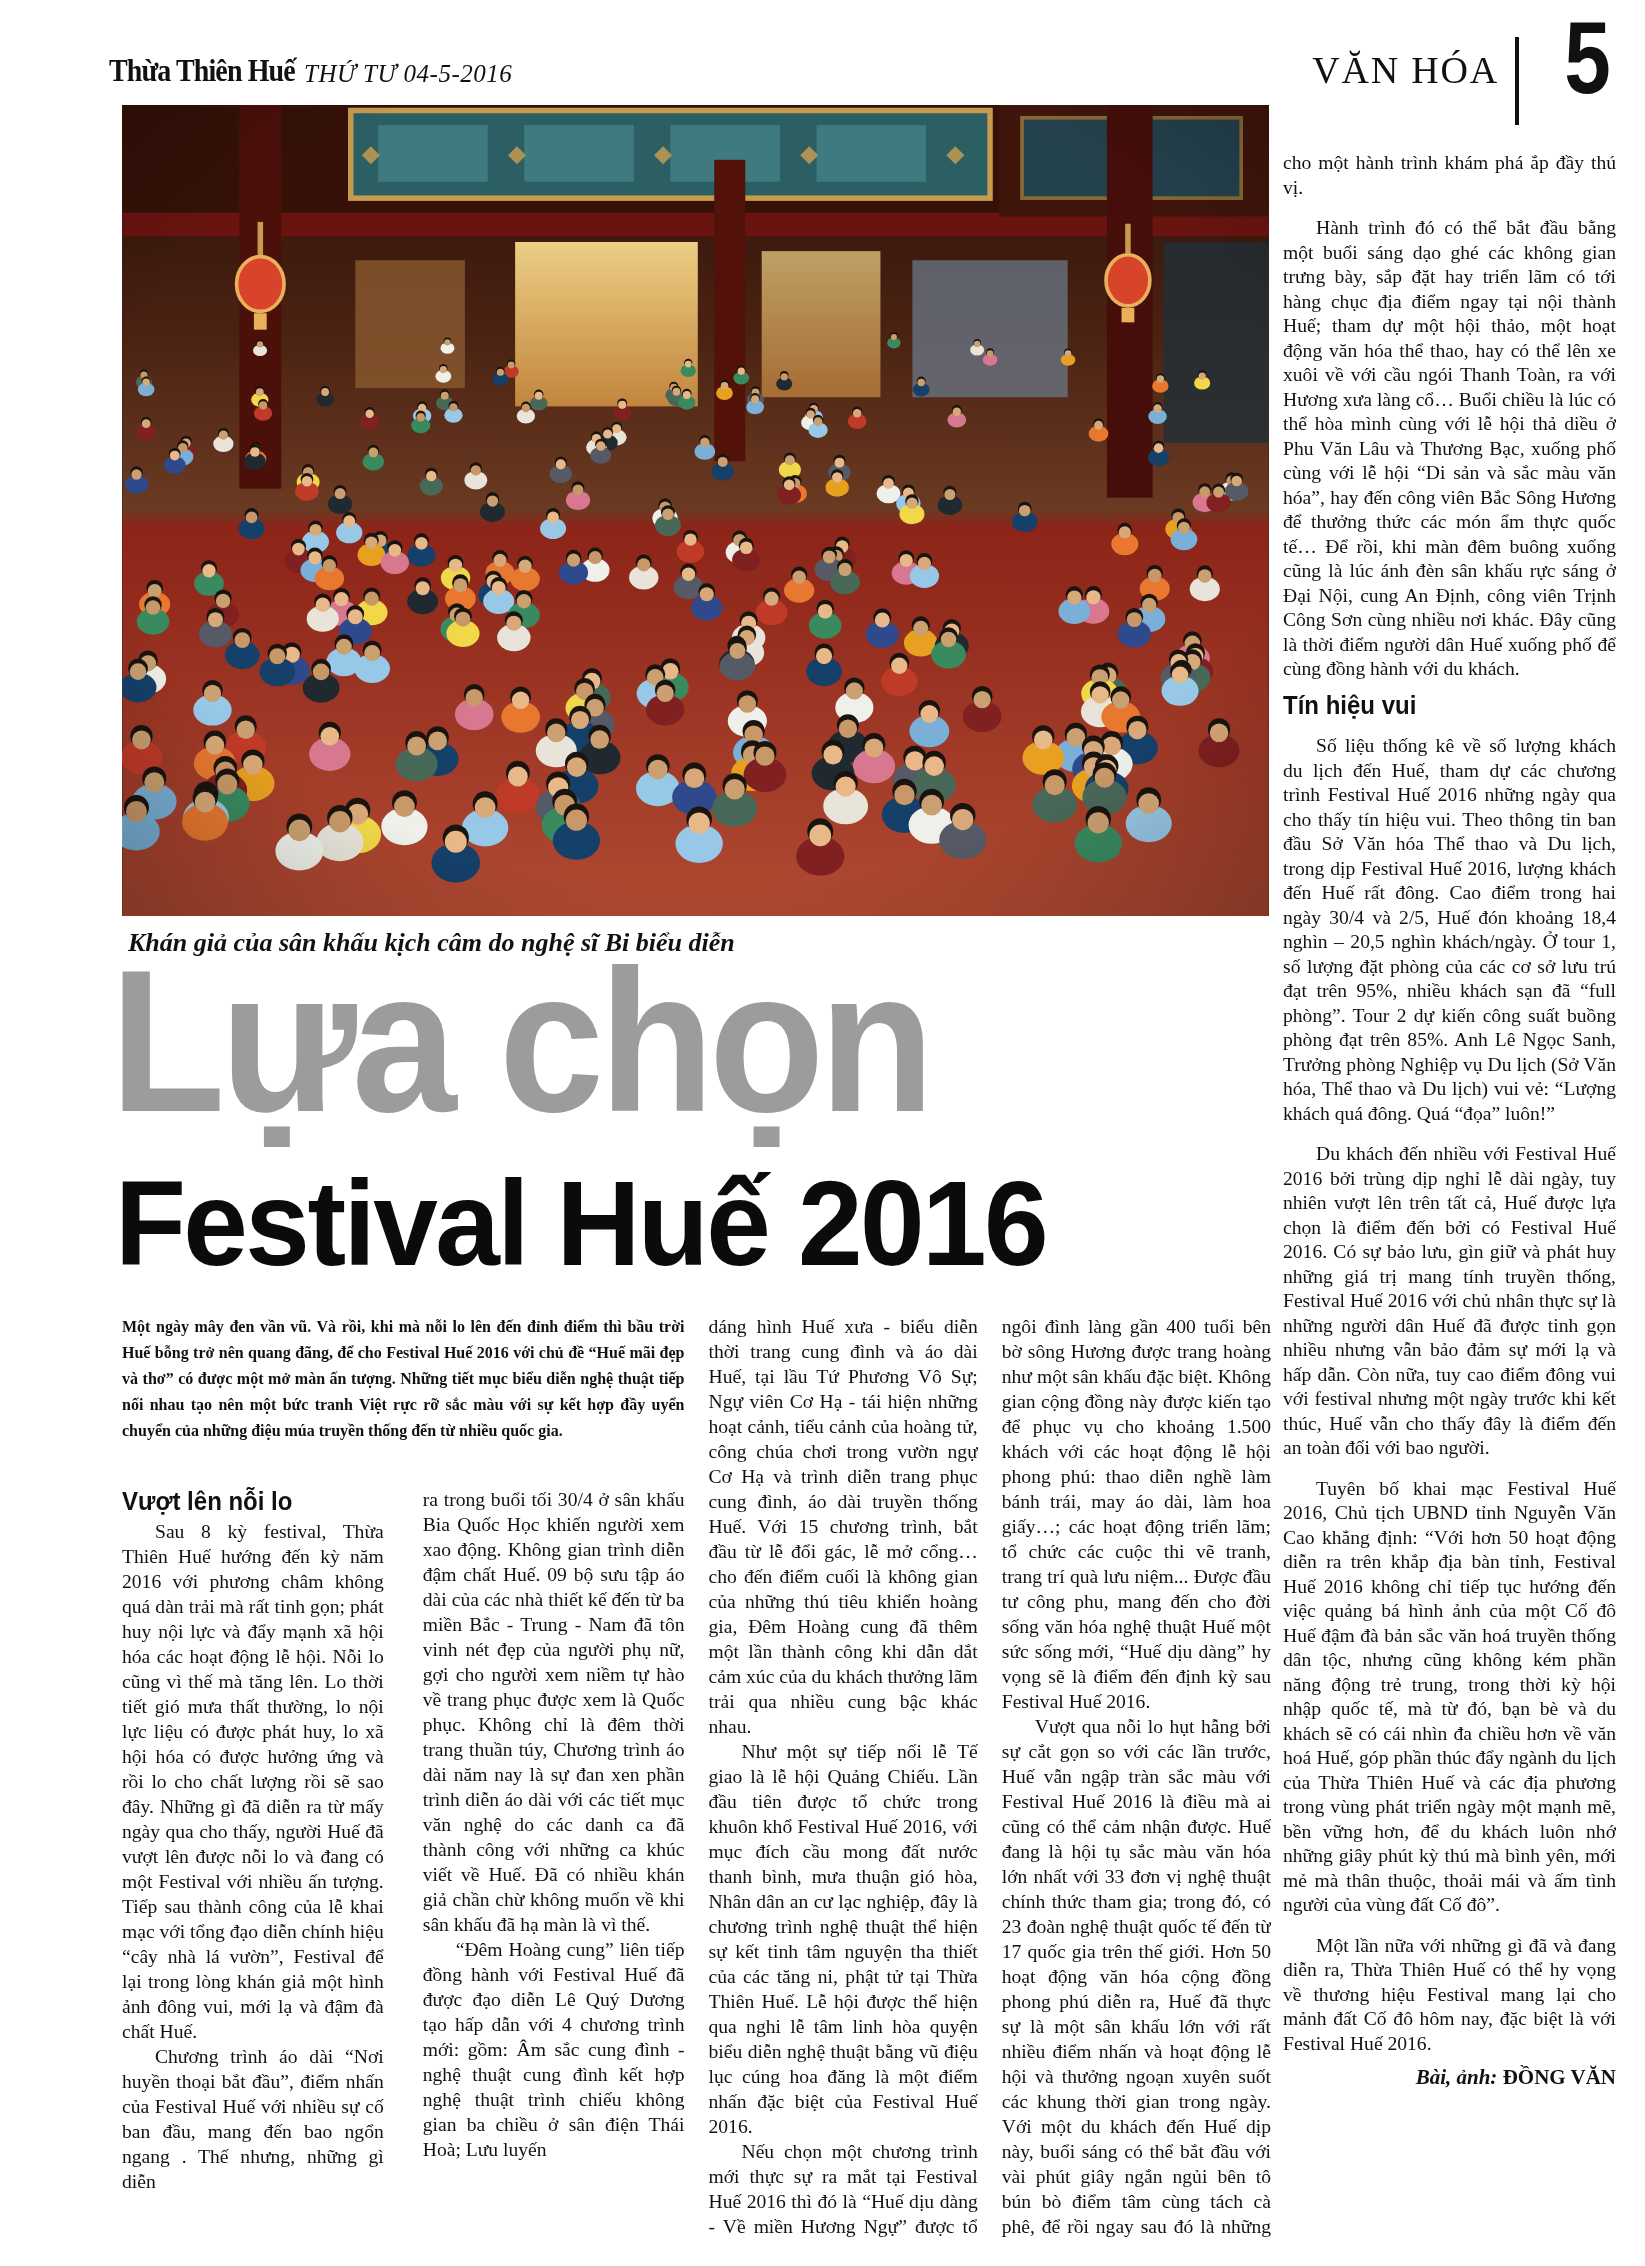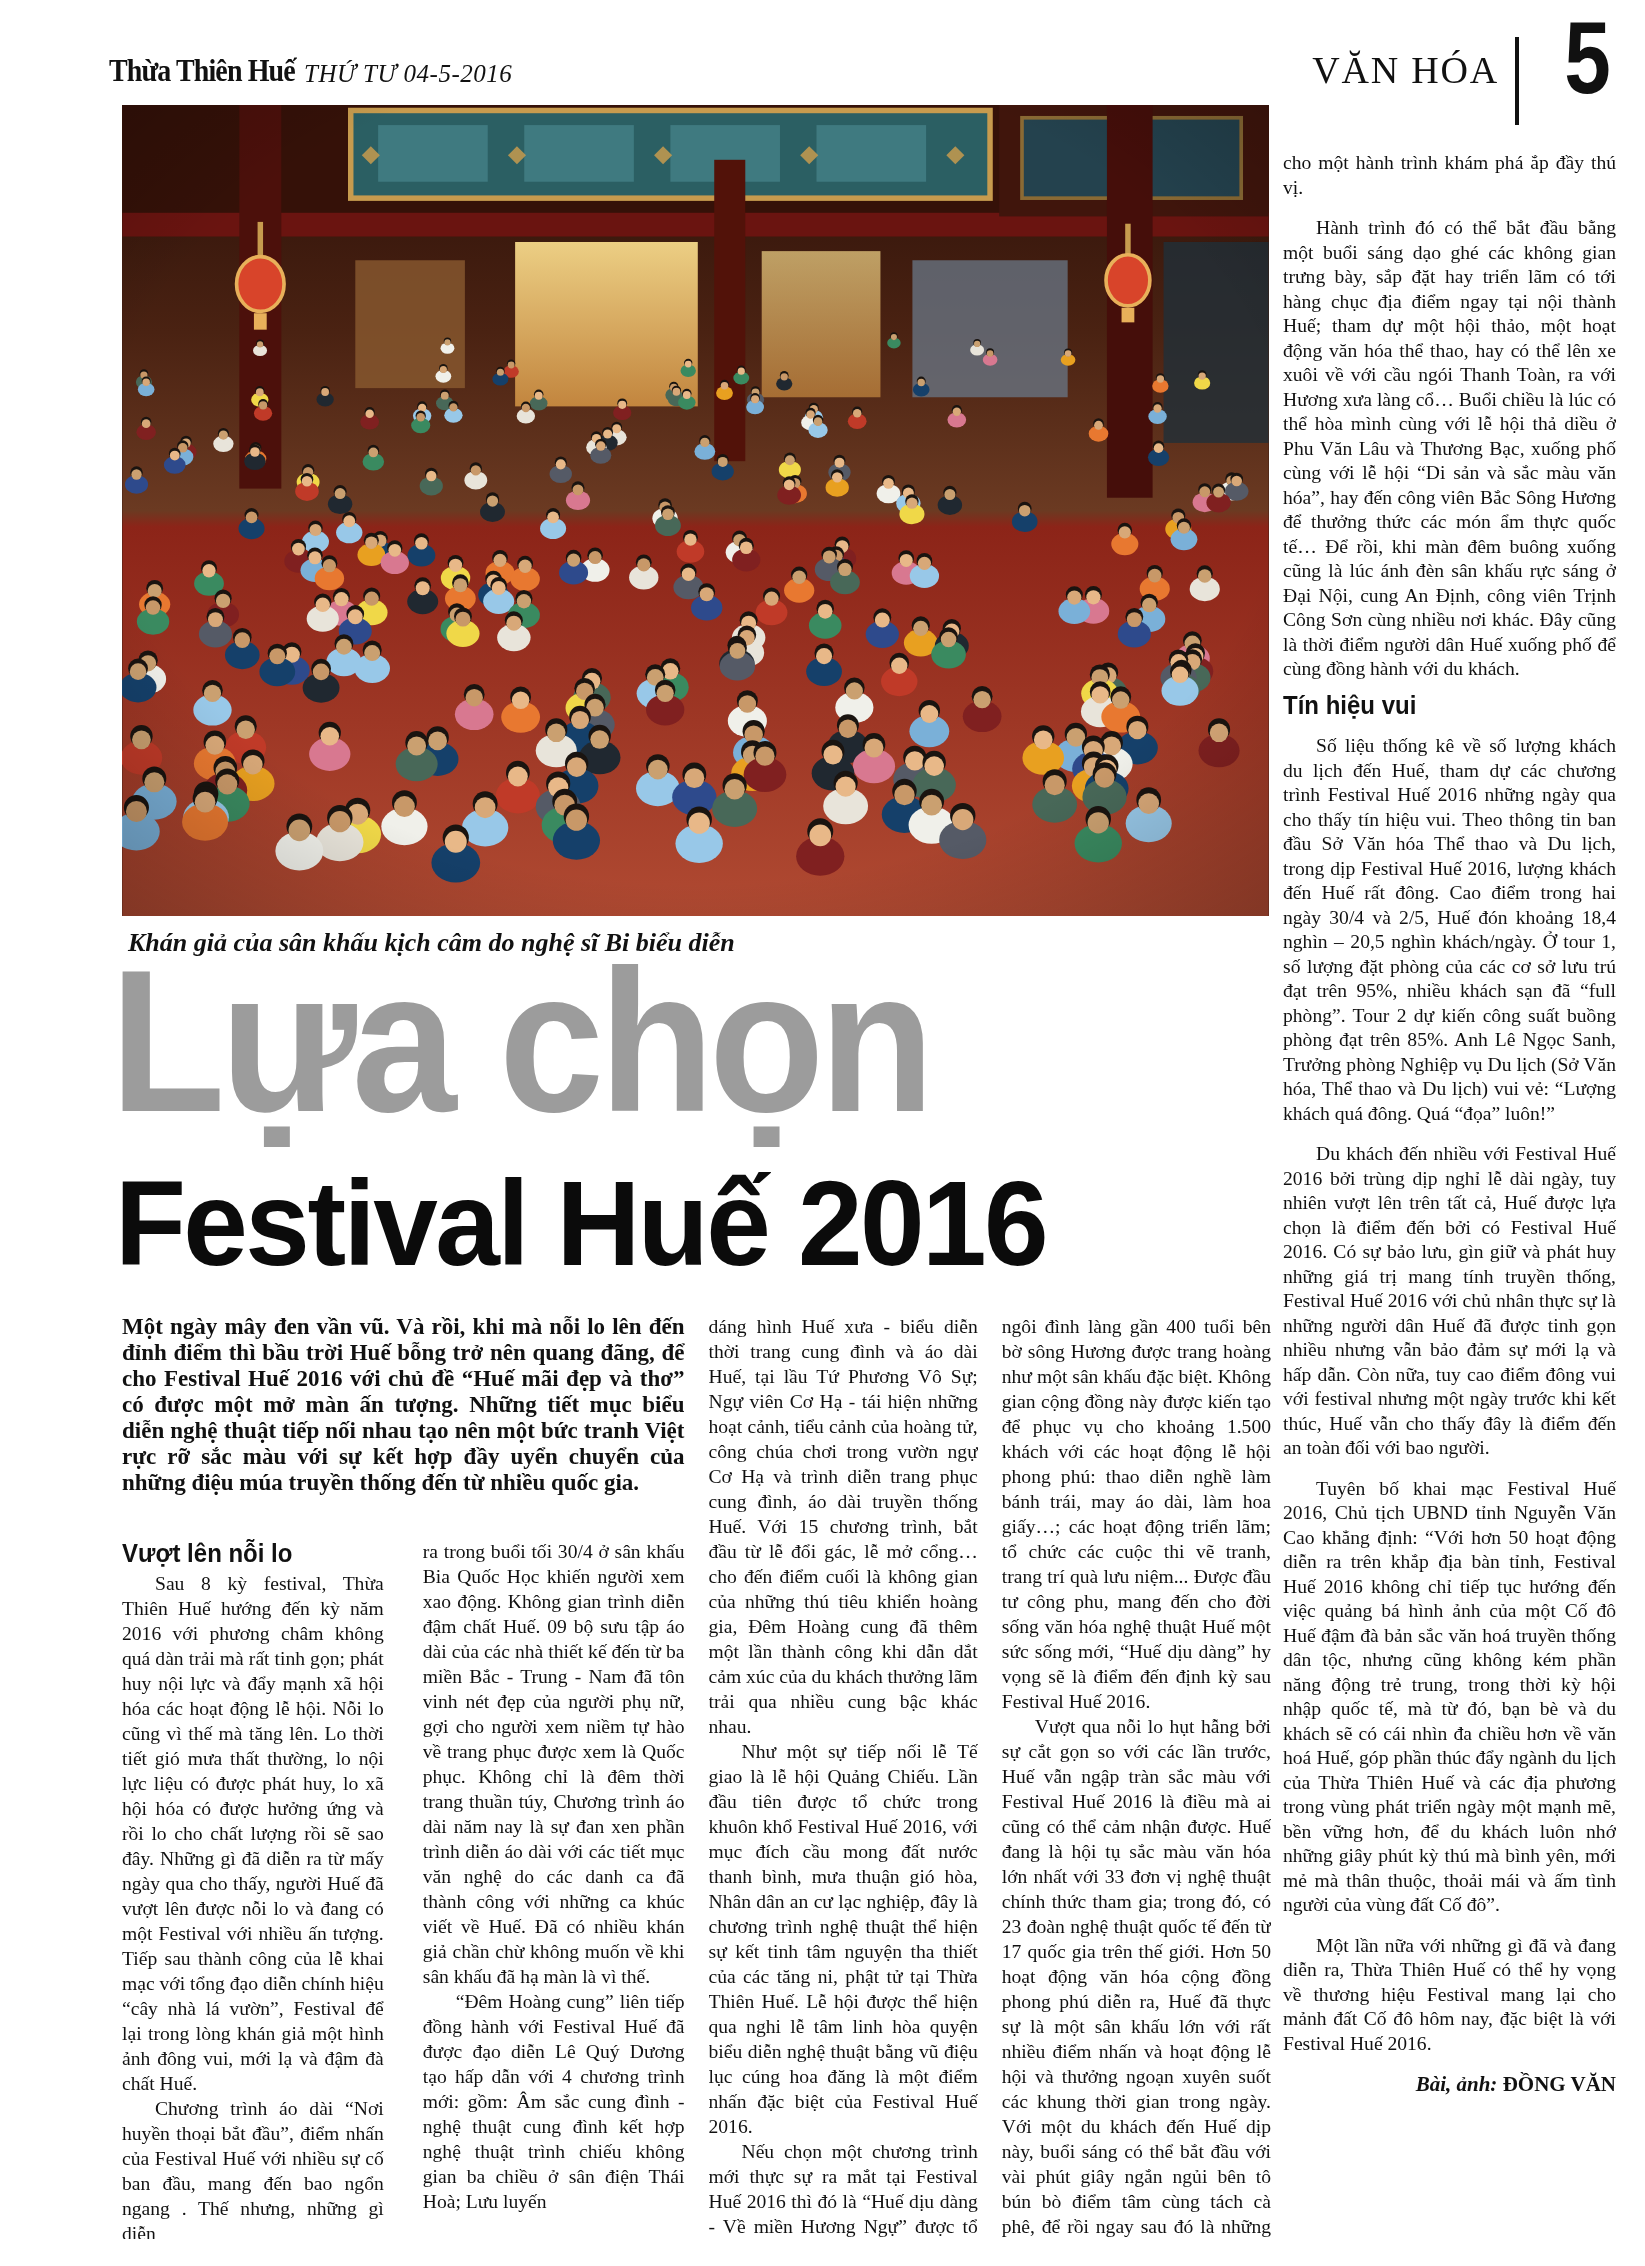--- a/index.html
+++ b/index.html
@@ -29,33 +29,33 @@
               font-weight:700;font-size:203px;line-height:1;color:#9c9c9c;letter-spacing:-5.5px;
               transform:scaleX(.93);transform-origin:left top;white-space:nowrap;}
   .headline-2{position:absolute;left:115px;top:1163px;font-family:"Liberation Sans",sans-serif;
               font-weight:700;font-size:121px;line-height:1;color:#0b0b0b;letter-spacing:-2.7px;
               transform:scaleX(.96);transform-origin:left top;white-space:nowrap;}
 
   
   .article{position:absolute;left:122px;top:1314px;width:1149px;height:925px;overflow:hidden;}
   .article-grid{display:grid;grid-template-columns:1fr 1fr 1fr 1fr;column-gap:24px;height:100%;}
   .span2{grid-column:span 2;display:flex;flex-direction:column;}
-  .lead{font-weight:bold;font-size:23px;line-height:26px;text-align:justify;margin:0 0 16.4px 0;}
+  .lead{font-weight:bold;font-size:16px;line-height:26px;text-align:justify;margin:0 0 16.4px 0;}
   .twocol{flex:1;display:grid;grid-template-columns:1fr 1fr;column-gap:39px;overflow:hidden;margin-top:27px;}
   .col{overflow:hidden;}
   .para{margin:0;font-size:19.6px;line-height:25px;text-align:justify;text-indent:33px;}
   .para.cont{text-indent:0;}
   .col-subhead{font-family:"Liberation Sans",sans-serif;font-weight:700;font-size:24px;
                line-height:27.4px;margin:0 0 4.6px 0;transform:scaleY(1.05);transform-origin:left top;}
 
   
   .sidebar{position:absolute;left:1283px;top:135px;width:333px;height:2092px;overflow:hidden;}
   .sidebar .para{font-size:19.6px;line-height:24.5px;margin-top:16px;}
   .sidebar .col-subhead{margin:9.1px 0 5.5px 0;}
-  .byline{margin-top:16px;text-align:right;font-size:21px;}
+  .byline{margin-top:9px;text-align:right;font-size:21px;}
   .byline .byline-prefix{font-style:italic;font-weight:bold;}
   .byline .byline-author{font-weight:bold;}
 </style>
 </head>
 <body>
 
 <div class="page">
 
   <header class="masthead">
     <span class="paper-name">Thừa Thiên Huế</span>

